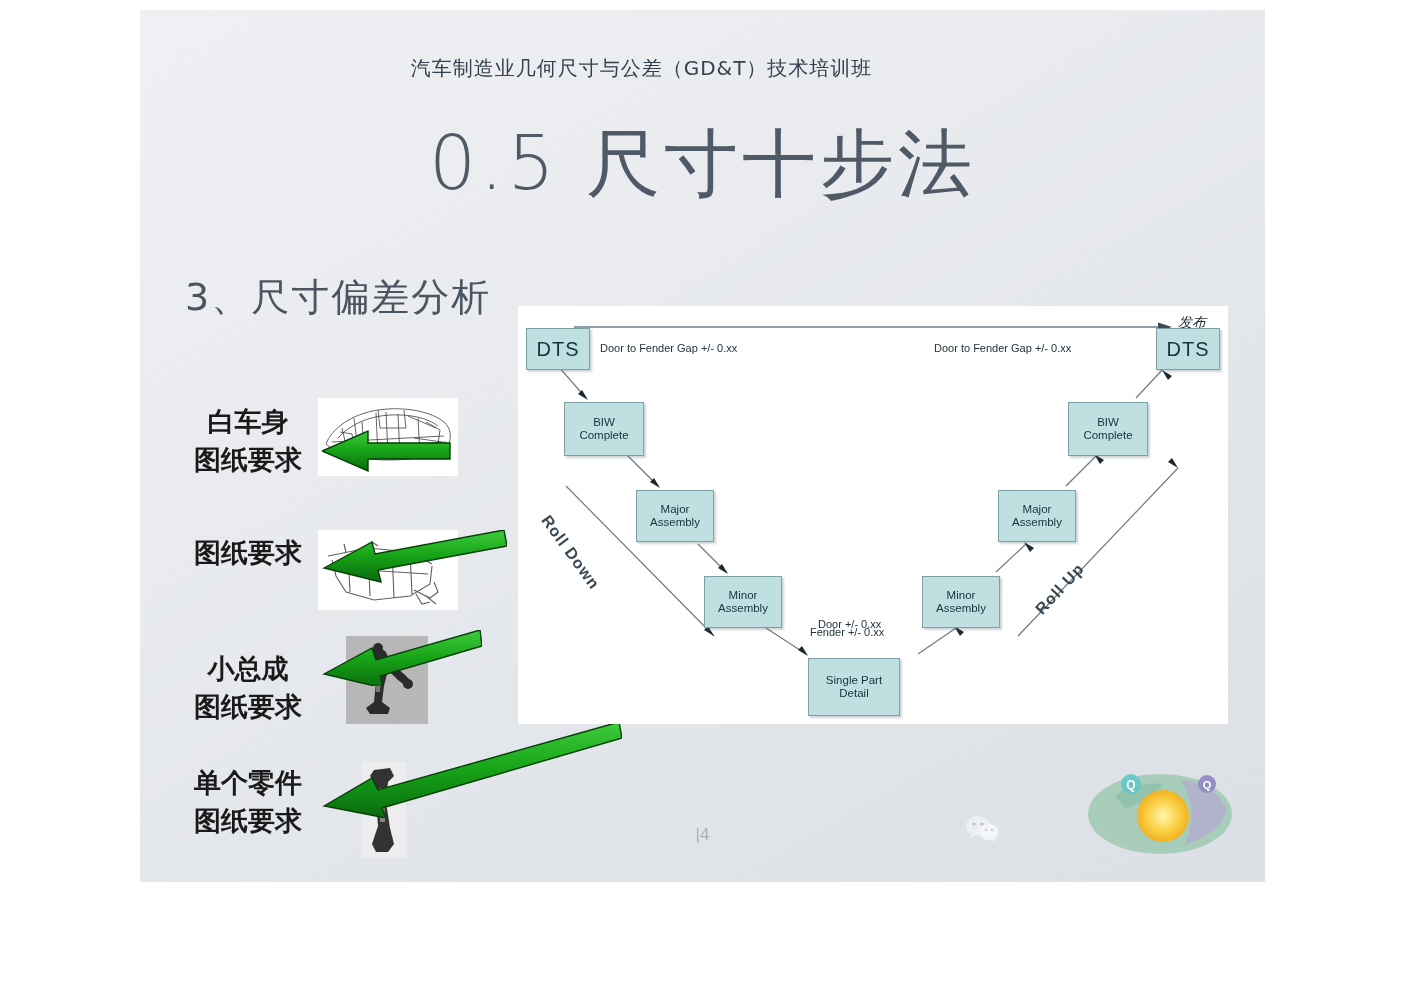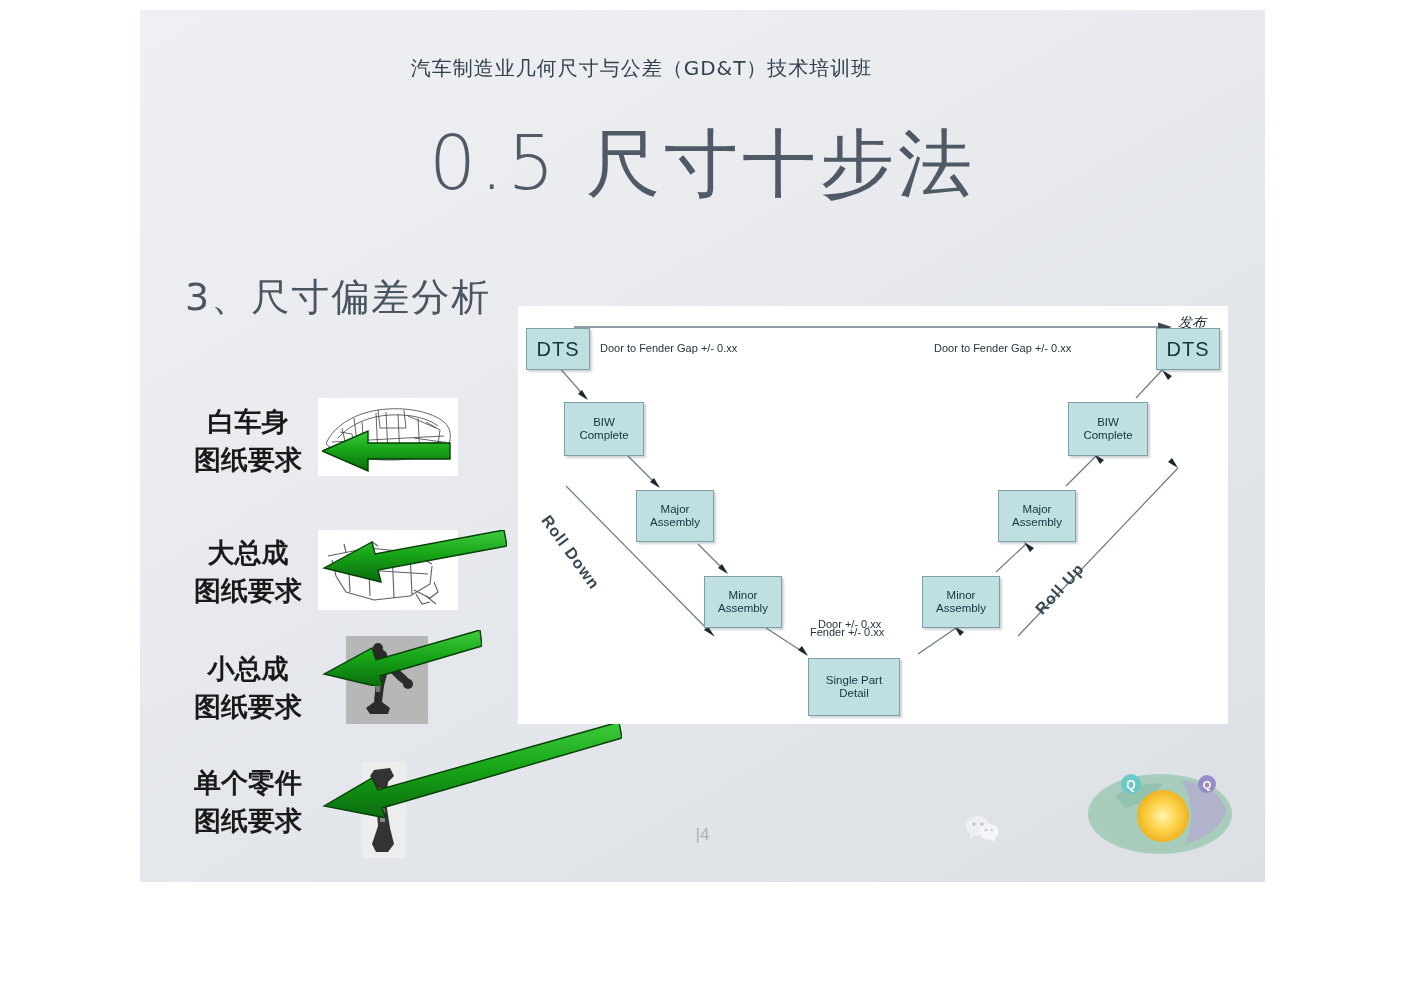--- a/index.html
+++ b/index.html
@@ -231,21 +231,20 @@
             <stop offset="0%" stop-color="#3ecb3e"></stop>
             <stop offset="48%" stop-color="#17a417"></stop>
             <stop offset="100%" stop-color="#0a6b0f"></stop>
           </linearGradient>
         </defs>
         <polygon points="0,23 46,3 46,15 128,15 128,31 46,31 46,43" fill="url(#gg1)" stroke="#053f06" stroke-width="1.4"></polygon>
       </svg>
     </div>
 
     <div class="row-caption" style="top:524px;">
-      <span class="cap-line">大总成</span>
       <span class="cap-line">图纸要求</span>
     </div>
     <div class="thumb" style="left:178px; top:520px; width:140px; height:80px;">
       <svg width="140" height="80" viewBox="0 0 140 80">
         <g stroke="#5a5f66" stroke-width="1.1" fill="none">
           <path d="M10 26 L50 18 L92 22 L114 34"></path>
           <path d="M14 30 L18 46 L28 62 L56 70 L92 66 L112 54 L114 36"></path>
           <path d="M50 18 L52 66"></path>
           <path d="M74 20 L76 68"></path>
           <path d="M92 22 L94 64"></path>

